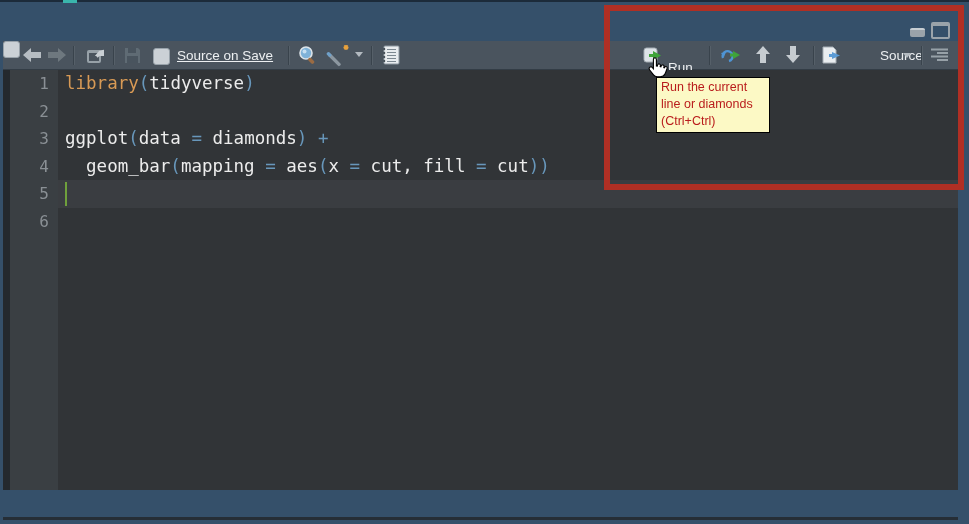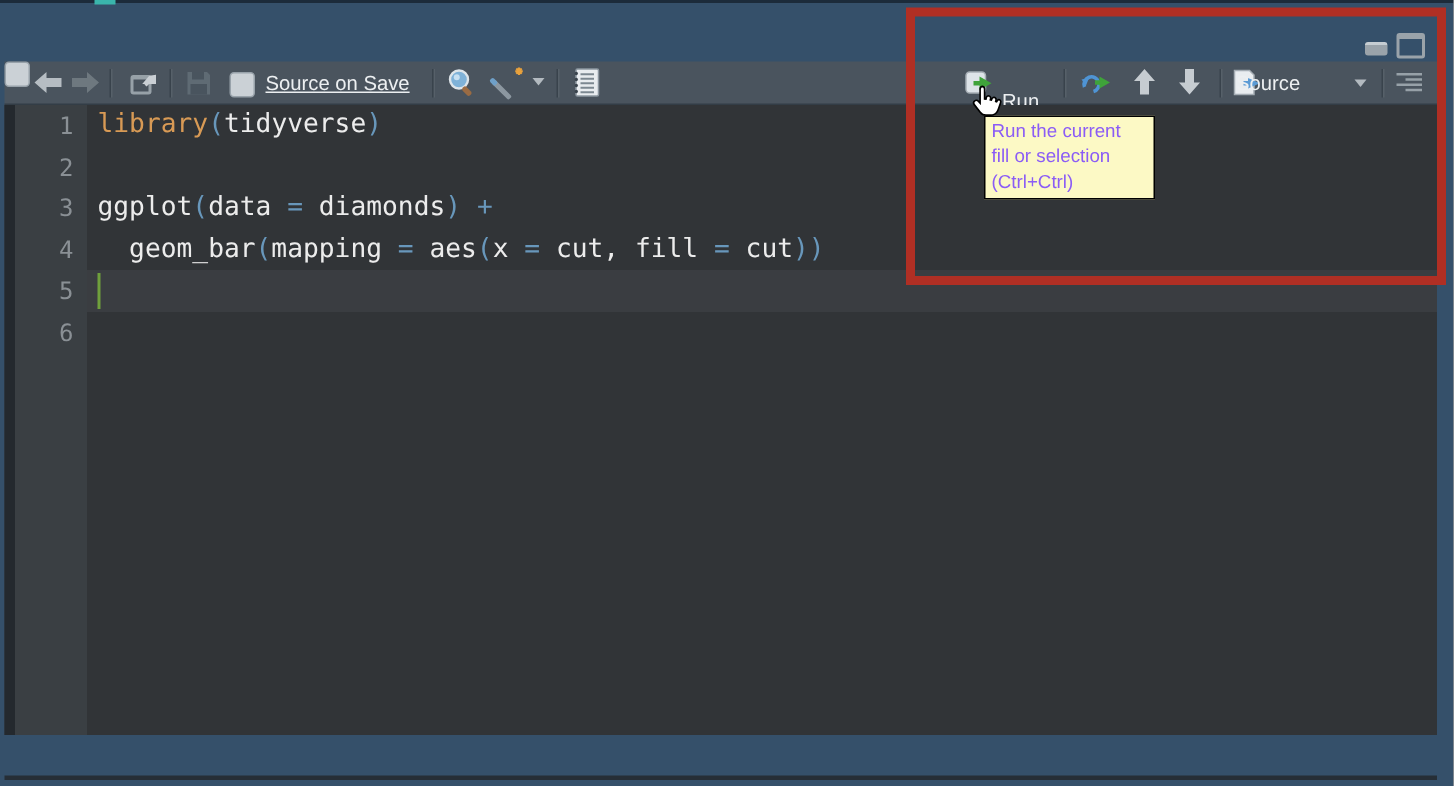--- a/index.html
+++ b/index.html
@@ -61,21 +61,21 @@
   .ssep{position:absolute;top:0;width:1px;height:26px;background:#39434D;box-shadow:1px 0 0 #566069;}
   .spinner{display:inline-block;position:relative;width:9px;height:12px;vertical-align:-2px;margin-left:7px;}
   .spinner::before{content:"";position:absolute;left:1px;top:0;border-left:4px solid transparent;border-right:4px solid transparent;border-bottom:4px solid #AEB6BC;}
   .spinner::after{content:"";position:absolute;left:1px;bottom:0;border-left:4px solid transparent;border-right:4px solid transparent;border-top:4px solid #AEB6BC;}
   .bottom-dark{left:3px;top:517px;width:955px;height:3px;background:#262E36;}
 
   
   .red-rect{left:604px;top:5px;width:360px;height:185px;border:6px solid var(--accent-red,#B02F24);box-sizing:border-box;z-index:40;}
   .tooltip{
     left:656px;top:77px;width:114px;z-index:50;
-    background:var(--tooltip-bg,#FCF9C5);border:1px solid #000;color:#8b5cf6;
+    background:var(--tooltip-bg,#FCF9C5);border:1px solid #000;color:#b91c1c;
     font-size:12.5px;line-height:17px;padding:1px 4px 2px 4px;box-sizing:border-box;
   }
   .hand-cursor{left:646px;top:56px;z-index:60;}
 </style>
 </head>
 <body>
 
 <div class="stage">
 
   <div class="abs top-navy"></div>
@@ -154,21 +154,21 @@
   </svg>
   <svg class="abs" style="left:784px;top:45px;" width="18" height="19" viewBox="0 0 18 19">
     <path d="M9 18 L2 10 H6 V1 H12 V10 H16 Z" fill="#C6CCD1"></path>
   </svg>
   <div class="abs tsep" style="left:813px;top:46px;"></div>
   <svg class="abs" style="left:821px;top:46px;" width="24" height="18" viewBox="0 0 24 18">
     <path d="M2 1 h10 l3 3 v13 h-13 z" fill="#E9EDF0" stroke="#A5ADB4"></path>
     <path d="M11 6 v7 l8 -3.5 z" fill="#5B9BD5"></path>
     <rect x="8" y="8" width="5" height="3" fill="#5B9BD5"></rect>
   </svg>
-  <span class="abs tlabel" style="left:824px;top:48px;">Source</span>
+  <span class="abs tlabel" style="left:880px;top:48px;">Source</span>
   <div class="abs caret" style="left:903px;top:53px;"></div>
   <div class="abs tsep" style="left:921px;top:46px;"></div>
   <svg class="abs" style="left:930px;top:48px;" width="19" height="14" viewBox="0 0 19 14">
     <g stroke="#97A1A8" stroke-width="1.8">
       <path d="M1 1.5 h17 M7 5 h11 M1 8.5 h17 M7 12 h11"></path>
     </g>
   </svg>
 
   <div class="abs editor">
     <div class="fold-strip"></div>
@@ -189,21 +189,21 @@
         <div class="code-line"></div>
       </div>
   </div>
 
   <div class="abs bottom-dark"></div>
 
   <div class="abs red-rect"></div>
 
   <div class="abs tooltip">
     <div>Run the current</div>
-    <div>fill or selection</div>
+    <div>line or diamonds</div>
     <div>(Ctrl+Ctrl)</div>
   </div>
 
   <svg class="abs hand-cursor" width="23" height="26" viewBox="0 0 23 26">
     <path d="M8.6 1.6 c1 0 1.8.8 1.8 1.8 V10 l.9.1 .3-1.2 c.2-.9 1.3-1.3 2.1-.8 .5.3.8.9.7 1.5 l-.2 1 .7.15 .4-1 c.3-.8 1.3-1.1 2-.7 .6.3.9 1 .7 1.7 l-.2.9 .6.2 .5-.8 c.4-.7 1.4-.8 1.9-.2 .4.4.5 1 .3 1.5 -.6 1.8-1.2 3.9-2 5.5 -.9 1.9-2.6 2.9-4.9 2.9 h-2.9 c-1.5 0-2.9-.7-3.8-1.9 l-4-5.1 c-.6-.8-.5-1.9.3-2.5 .7-.6 1.8-.5 2.4.2 l1.2 1.3 V3.4 c0-1 .8-1.8 1.8-1.8 z" fill="#FFFFFF" stroke="#000000" stroke-width="1.1"></path>
     <path d="M7.5 21 l9.5 0" stroke="#000" stroke-width="0"></path>
   </svg>
 
 </div>
 

